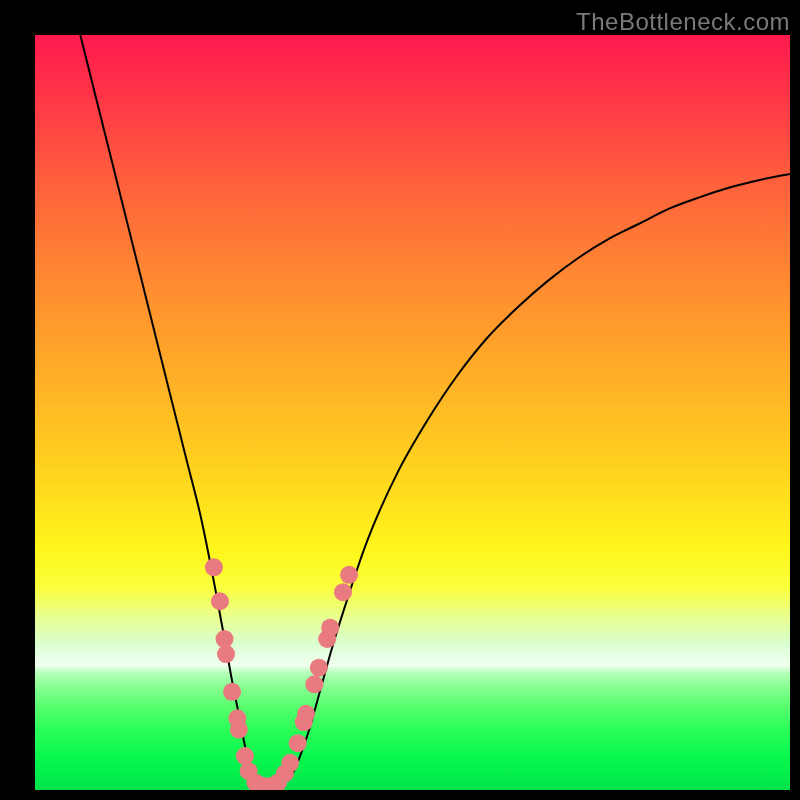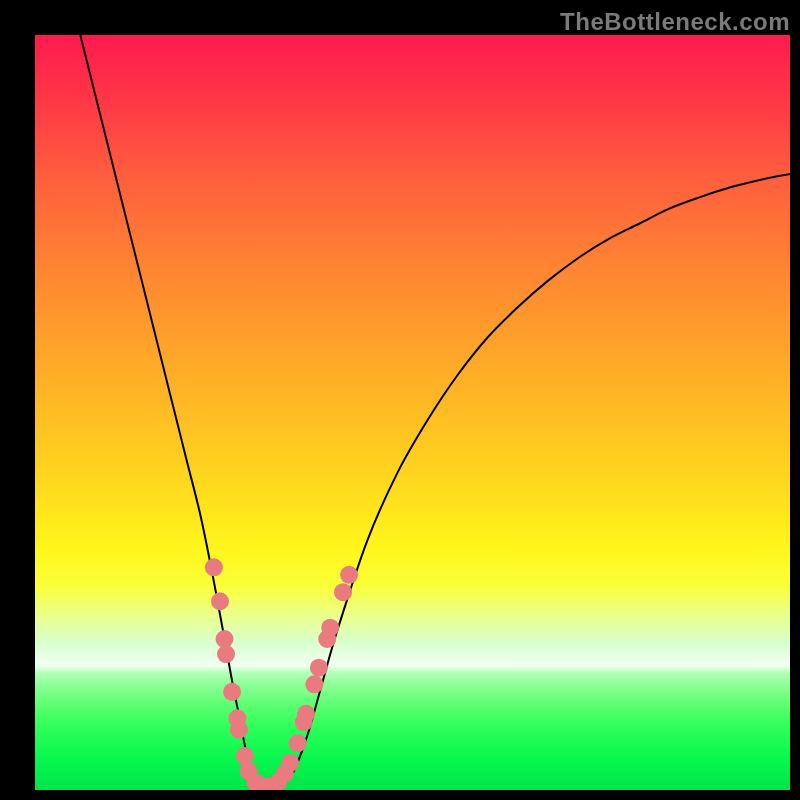--- a/index.html
+++ b/index.html
@@ -46,21 +46,21 @@
       #00e44a 100%
     );
     overflow: hidden;
   }
   .watermark {
     position: absolute;
     top: 8px;
     right: 10px;
     color: #7a7a7a;
     font-size: 24px;
-    font-weight: 700;
+    font-weight: 400;
     letter-spacing: 0.5px;
     z-index: 10;
   }
   svg {
     position: absolute;
     left: 0;
     top: 0;
   }
   .curve {
     stroke: #000;

